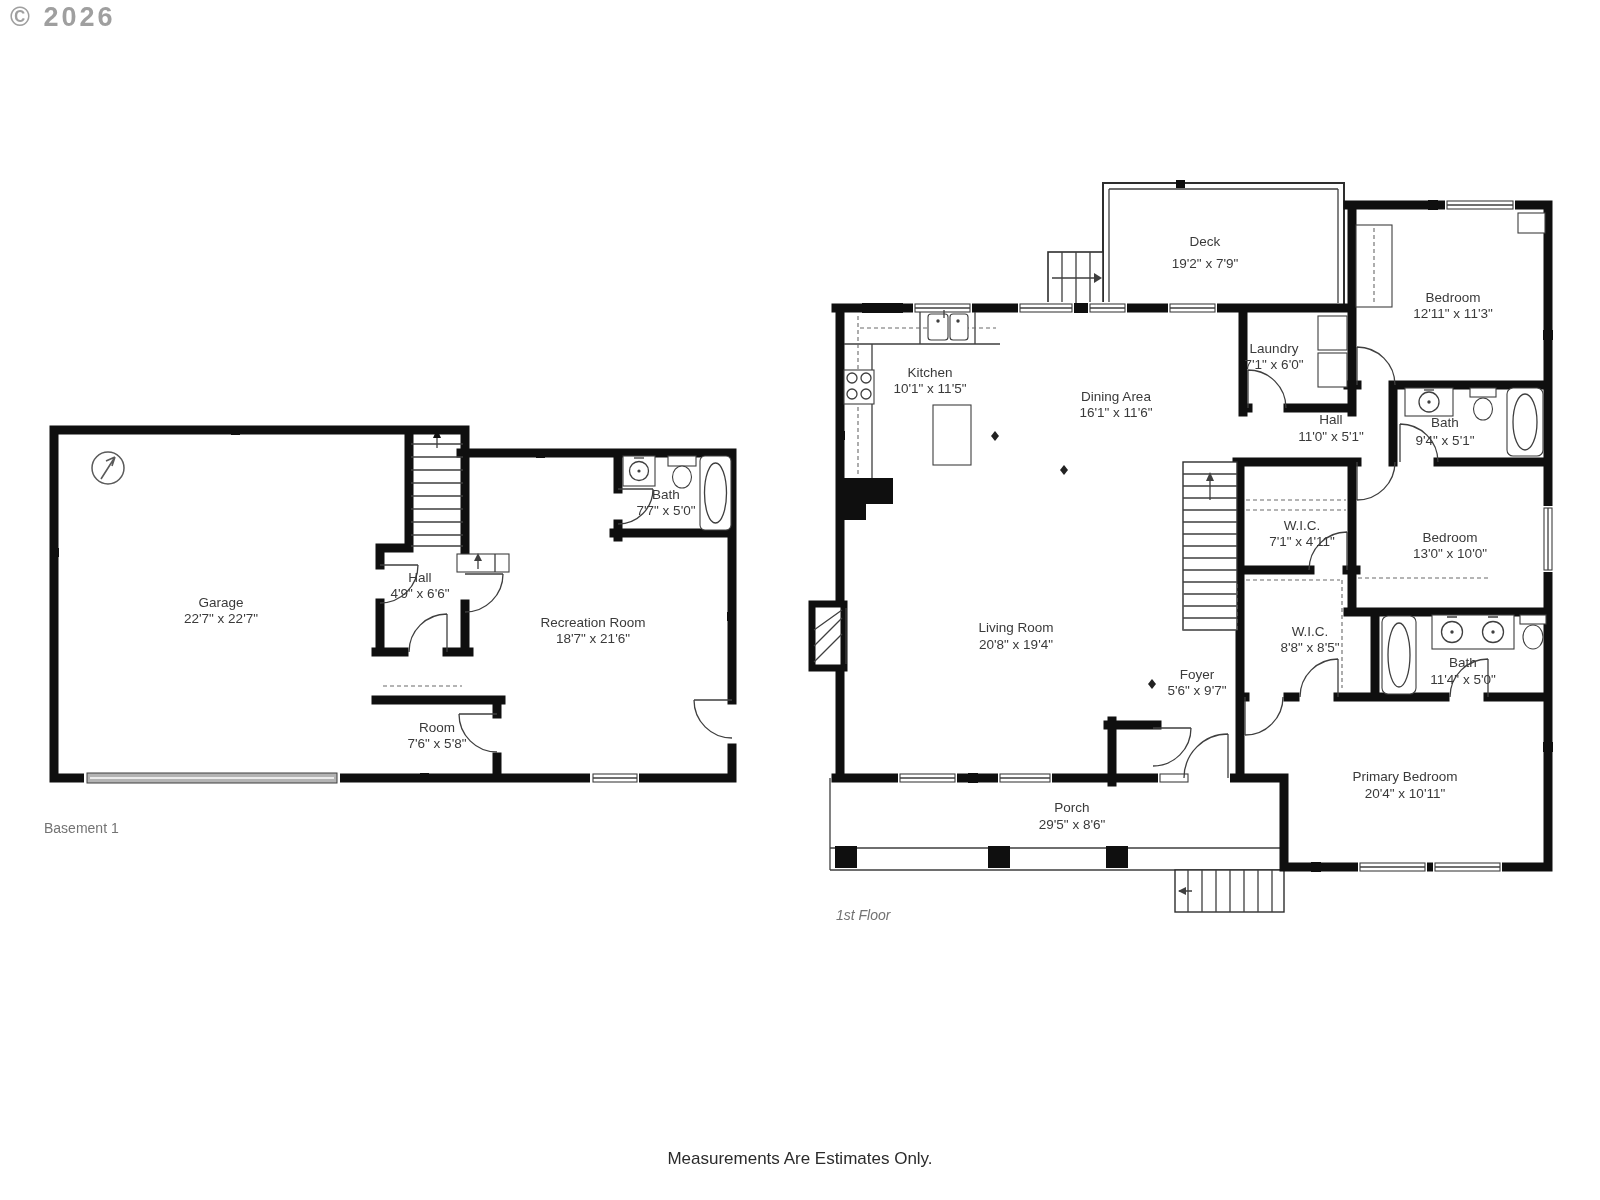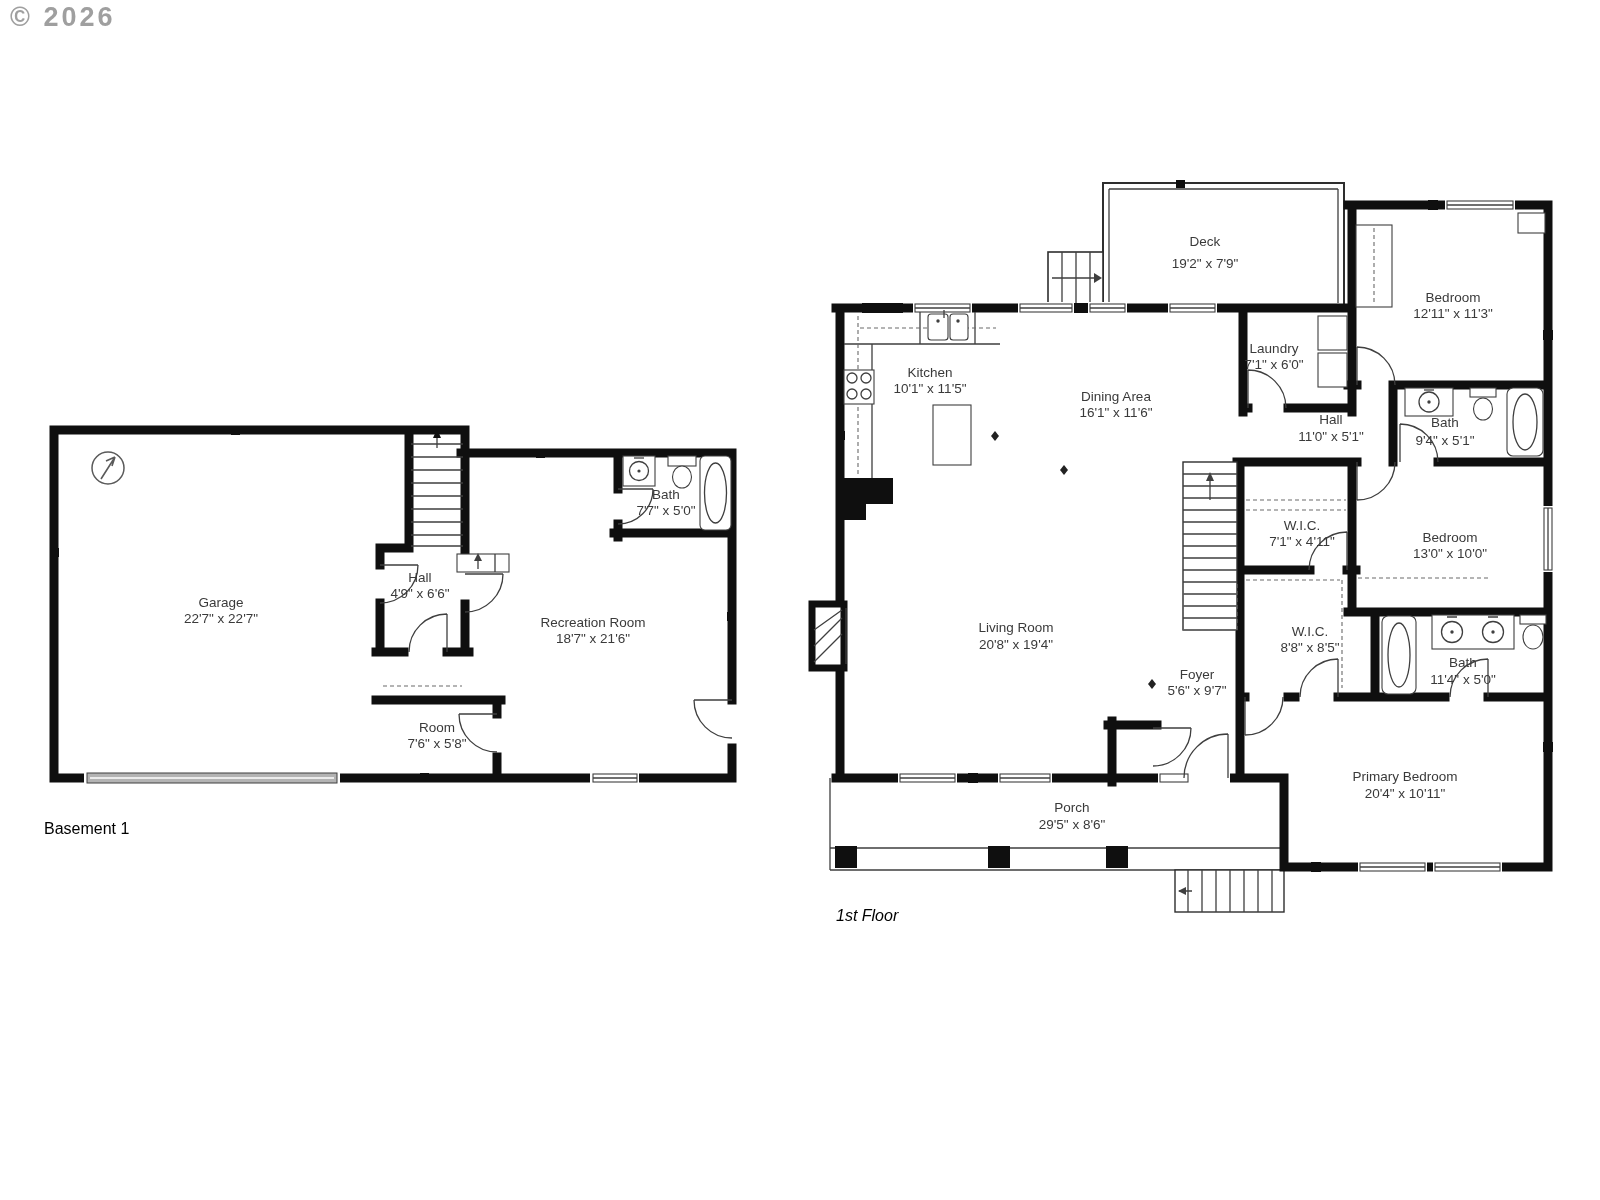--- a/index.html
+++ b/index.html
@@ -1,18 +1,18 @@
 <!DOCTYPE html>
 <html><head>
 <meta charset="utf-8">
 <style>
   html,body{margin:0;padding:0;background:#ffffff;}
   #page{position:relative;width:1600px;height:1200px;background:#fff;overflow:hidden;
         font-family:"Liberation Sans",sans-serif;}
-  .caption{position:absolute;font-size:16px;color:#000000;}
+  .caption{position:absolute;font-size:14px;color:#737373;}
   #copyright{position:absolute;left:10px;top:2px;font-size:27px;font-weight:600;
              color:#8f8f8f;opacity:.85;letter-spacing:3px;}
   #disclaimer{position:absolute;left:0;top:1149px;width:1600px;text-align:center;
               font-size:17px;color:#2b2b2b;}
   svg{position:absolute;left:0;top:0;}
   text{fill:#3a3a3a;font-size:13.5px;font-family:"Liberation Sans",sans-serif;text-anchor:middle;}
   .wall{stroke:#0f0f0f;stroke-width:9;fill:none;stroke-linecap:square;}
   .thin{stroke:#3f3f3f;stroke-width:1.3;fill:none;}
   .thin2{stroke:#3f3f3f;stroke-width:1.1;fill:#fff;}
   .dash{stroke:#6a6a6a;stroke-width:1.1;fill:none;stroke-dasharray:4 3;}
@@ -361,13 +361,14 @@
       <text x="1405" y="781">Primary Bedroom</text>
       <text x="1405" y="798">20'4" x 10'11"</text>
       <text x="1072" y="812">Porch</text>
       <text x="1072" y="829">29'5" x 8'6"</text>
     </g>
   </svg>
 
   <div class="caption" style="left:44px;top:820px;">Basement 1</div>
   <div class="caption" style="left:836px;top:907px;font-style:italic;">1st Floor</div>
 
+  <div id="disclaimer">Measurements Are Estimates Only.</div>
 </div>
 
 </body></html>

